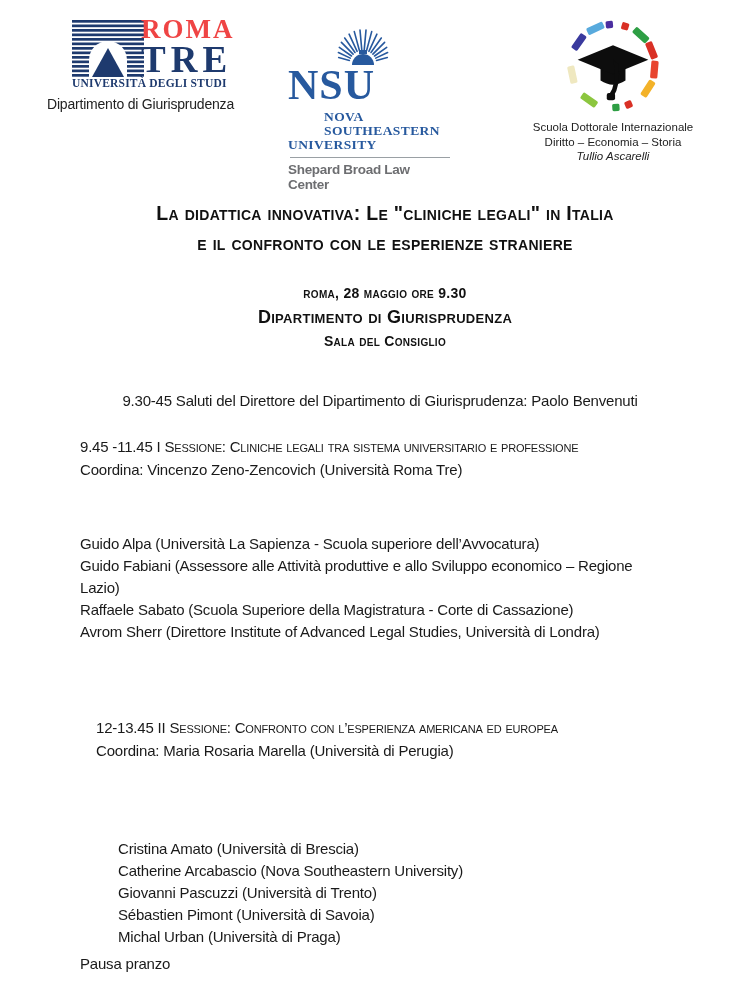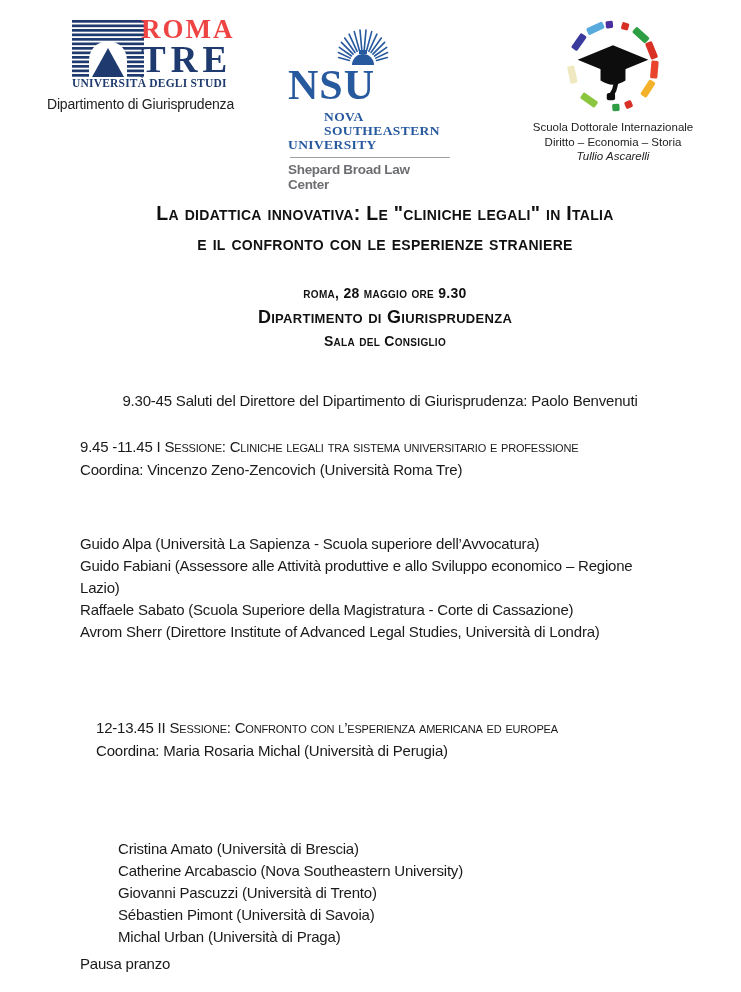--- a/index.html
+++ b/index.html
@@ -185,21 +185,21 @@
 <ul class="abs body-text speakers speakers1">
     <li>Guido Alpa (Università La Sapienza - Scuola superiore dell’Avvocatura)</li>
     <li>Guido Fabiani (Assessore alle Attività produttive e allo Sviluppo economico – Regione
 Lazio)</li>
     <li>Raffaele Sabato (Scuola Superiore della Magistratura - Corte di Cassazione)</li>
     <li>Avrom Sherr (Direttore Institute of Advanced Legal Studies, Università di Londra)</li>
   </ul>
 
 <div class="abs body-text session2">
   <div><span>12-13.45 </span><span class="session-title">II Sessione: Confronto con l’esperienza americana ed europea</span></div>
-  <div>Coordina: Maria Rosaria Michal (Università di Perugia)</div>
+  <div>Coordina: Maria Rosaria Marella (Università di Perugia)</div>
 </div>
 
 <ul class="abs body-text speakers speakers2">
     <li>Cristina Amato (Università di Brescia)</li>
     <li>Catherine Arcabascio (Nova Southeastern University)</li>
     <li>Giovanni Pascuzzi (Università di Trento)</li>
     <li>Sébastien Pimont (Università di Savoia)</li>
     <li>Michal Urban (Università di Praga)</li>
   </ul>
 

